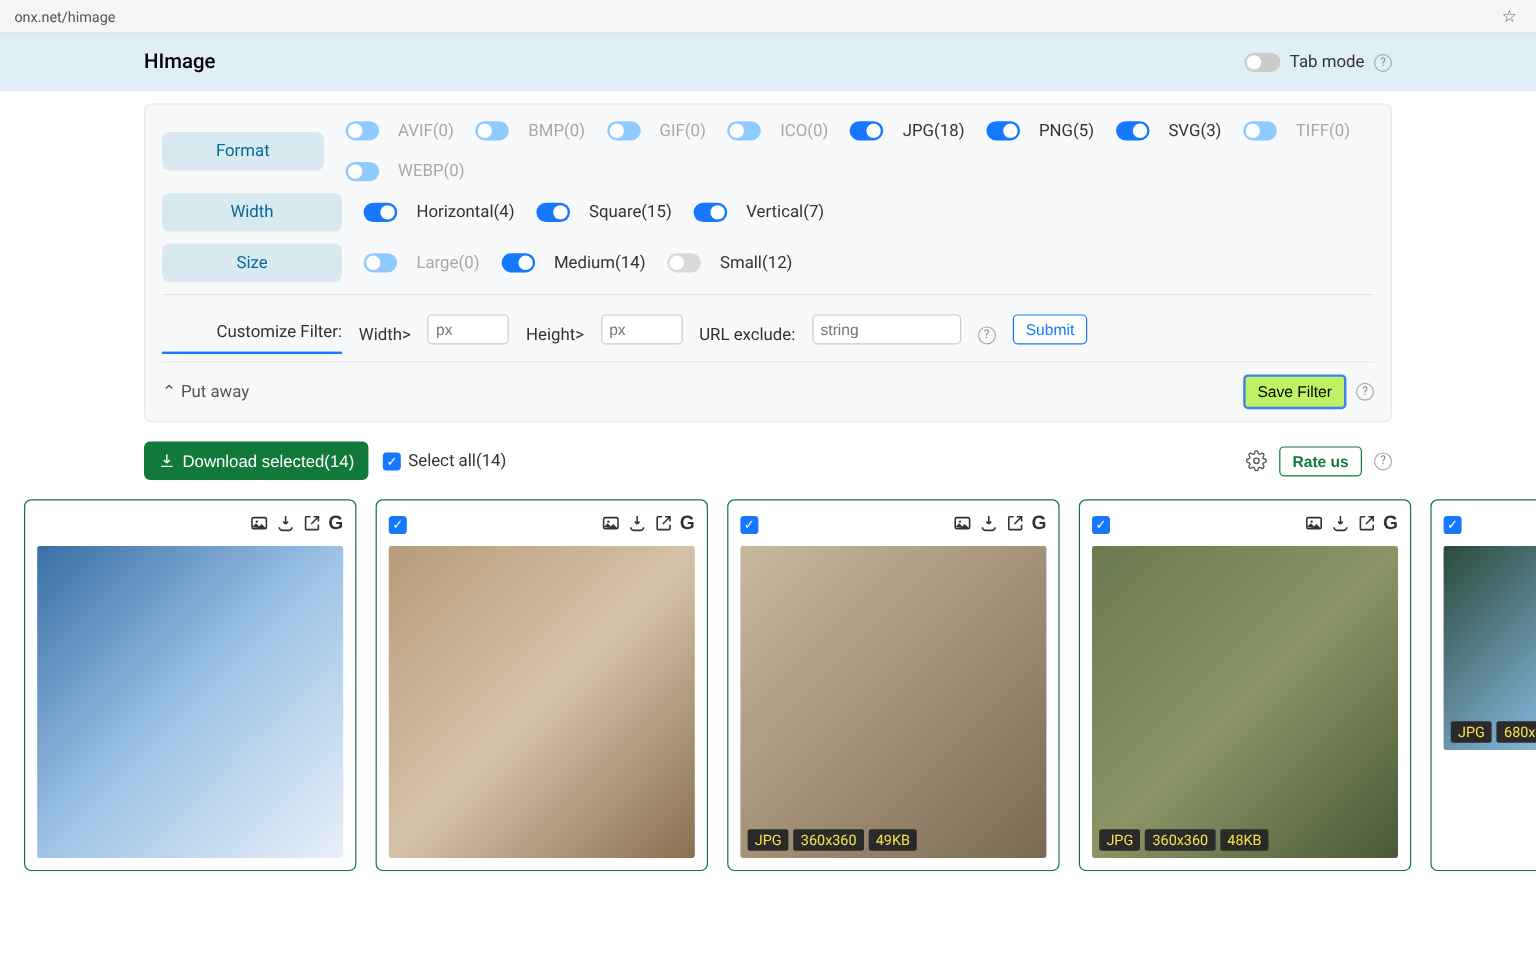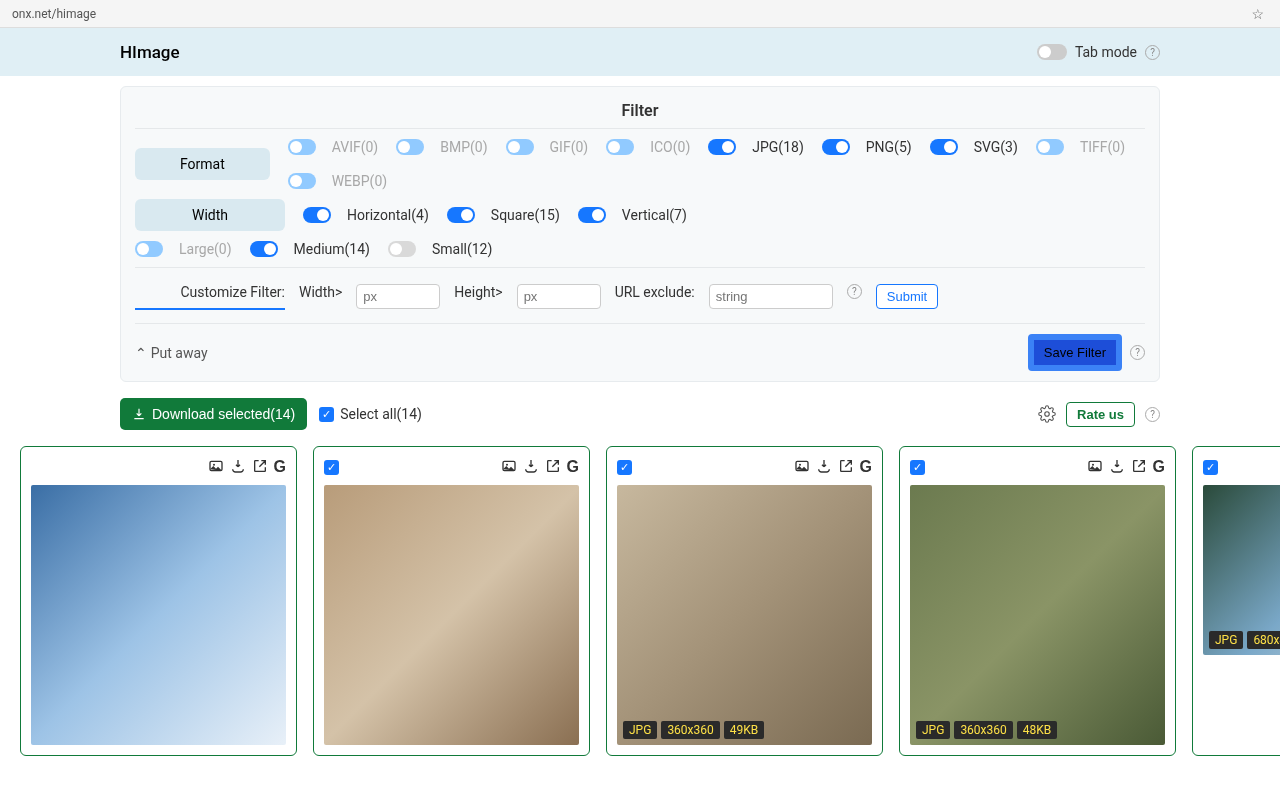--- a/index.html
+++ b/index.html
@@ -10,42 +10,42 @@
 .header-band { background: #e0eff5; padding: 14px 120px; display: flex; align-items: center; justify-content: space-between; }
 .header-band .brand { font-size: 17px; font-weight: 500; color: #000; }
 .header-band .right { display: flex; align-items: center; gap: 8px; }
 .toggle-pill { width: 30px; height: 16px; background: #ccc; border-radius: 8px; position: relative; display: inline-block; }
 .toggle-pill .knob { width: 12px; height: 12px; background: #fff; border-radius: 50%; position: absolute; top: 2px; left: 2px; }
 .help-circle { width: 15px; height: 15px; border: 1px solid #aaa; border-radius: 50%; display: inline-flex; align-items: center; justify-content: center; font-size: 10px; color: #888; }
 .content-wrap { padding: 10px 120px 0; }
 .filter-panel { background: #f7f9fa; border: 1px solid #e7ebee; border-radius: 6px; padding: 14px 14px 10px; }
 .filter-title { text-align: center; font-size: 16px; font-weight: 600; border-bottom: 1px solid #e5e8ea; padding-bottom: 8px; margin-bottom: 10px; }
 .filter-row { display: flex; align-items: center; margin-bottom: 10px; }
-.filter-label { width: 150px; background: #d9e9f0; border-radius: 6px; text-align: center; padding: 8px 0; font-size: 14px; color: #000000; margin-right: 18px; }
+.filter-label { width: 150px; background: #d9e9f0; border-radius: 6px; text-align: center; padding: 8px 0; font-size: 14px; color: #0369a1; margin-right: 18px; }
 .filter-opts { display: flex; flex-wrap: wrap; align-items: center; gap: 18px; }
 .opt { display: inline-flex; align-items: center; gap: 16px; font-size: 14px; }
 .opt.disabled { color: #a8a8a8; }
 .switch { width: 28px; height: 16px; border-radius: 8px; position: relative; display: inline-block; }
 .switch .dot { width: 12px; height: 12px; background: #fff; border-radius: 50%; position: absolute; top: 2px; }
 .switch.on { background: #1677ff; }
 .switch.on .dot { right: 2px; }
 .switch.off { background: #91caff; }
 .switch.off .dot { left: 2px; }
 .switch.grey { background: #d9d9d9; }
 .switch.grey .dot { left: 2px; }
-.customize-row { display: flex; align-items: flex-start; border-top: 1px solid #e5e8ea; padding-top: 16px; margin-top: 6px; gap: 14px; }
+.customize-row { display: flex; align-items: flex-end; border-top: 1px solid #e5e8ea; padding-top: 16px; margin-top: 6px; gap: 14px; }
 .customize-row .lead { width: 150px; text-align: right; color: #333; border-bottom: 2px solid #1677ff; padding-bottom: 8px; margin-bottom: -8px; }
 .customize-row label { font-size: 14px; }
-.customize-row input { border: 1px solid #ccc; border-radius: 4px; padding: 4px 6px; font-size: 13px; width: 84px; }
+.customize-row input { border: 1px solid #ccc; border-radius: 4px; padding: 4px 6px; font-size: 13px; width: 68px; }
 .customize-row input.wide { width: 124px; }
 .submit-btn { border: 1px solid #1677ff; color: #1677ff; background: #fff; border-radius: 4px; padding: 4px 10px; font-size: 13px; }
 .putaway-row { display: flex; align-items: center; justify-content: space-between; border-top: 1px solid #e5e8ea; margin-top: 14px; padding-top: 10px; }
 .putaway-row .left { display: flex; align-items: center; gap: 4px; color: #555; font-size: 14px; }
 .putaway-row .right { display: flex; align-items: center; gap: 8px; }
-.savefilter-btn { border: 6px solid #3b82f6; background: #1d4ed8; border-radius: 4px; padding: 5px 10px; font-size: 13px; }
+.savefilter-btn { border: 2px solid #3b82f6; background: #bef264; border-radius: 4px; padding: 5px 10px; font-size: 13px; }
 .toolbar-row { display: flex; align-items: center; justify-content: space-between; margin-top: 16px; }
 .toolbar-row .left { display: flex; align-items: center; gap: 12px; }
 .download-btn { background: #117a3a; color: #fff; border: none; border-radius: 5px; padding: 8px 12px; font-size: 14px; display: inline-flex; align-items: center; gap: 6px; }
 .checkbox-ui { width: 15px; height: 15px; background: #1677ff; border-radius: 3px; display: inline-flex; align-items: center; justify-content: center; color: #fff; font-size: 11px; }
 .selectall { display: inline-flex; align-items: center; gap: 6px; }
 .toolbar-row .right { display: flex; align-items: center; gap: 10px; }
 .rate-btn { border: 1px solid #117a3a; color: #117a3a; background: #fff; border-radius: 4px; padding: 4px 10px; font-size: 13px; font-weight: bold; }
 .gallery { display: flex; gap: 16px; padding-top: 16px; margin-left: -100px; margin-right: -100px; }
 .card { border: 1.5px solid #117a3a; border-radius: 6px; padding: 10px; background: #fff; position: relative; flex-shrink: 0; }
 .card .toprow { display: flex; justify-content: space-between; align-items: center; height: 20px; margin-bottom: 8px; }
@@ -70,21 +70,20 @@
     <span class="toggle-pill">
         <span class="knob"></span>
       </span>
     <span>Tab mode</span>
     <span class="help-circle">?</span>
   </div>
 </div>
 
 <div class="content-wrap">
   <div class="filter-panel">
-    <div class="filter-title">Filter</div>
 
     <div class="filter-row">
       <div class="filter-label">Format</div>
       <div class="filter-opts" id="opts-format">
           <span class="opt disabled">
             <span class="switch off">
               <span class="dot"></span>
             </span>
             <span>AVIF(0)</span>
           </span>
@@ -155,20 +154,21 @@
           </span>
           <span class="opt">
             <span class="switch on">
               <span class="dot"></span>
             </span>
             <span>Vertical(7)</span>
           </span>
         </div>
     </div>
     <div class="filter-row">
+      <div class="filter-label">Size</div>
       <div class="filter-opts" id="opts-size">
           <span class="opt disabled">
             <span class="switch off">
               <span class="dot"></span>
             </span>
             <span>Large(0)</span>
           </span>
           <span class="opt">
             <span class="switch on">
               <span class="dot"></span>

